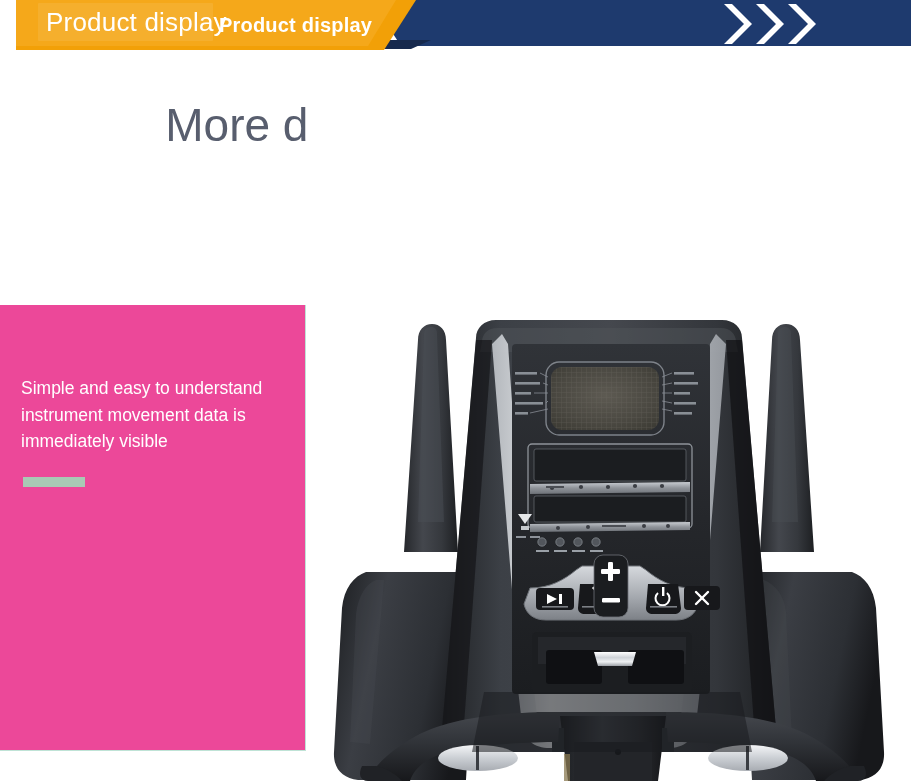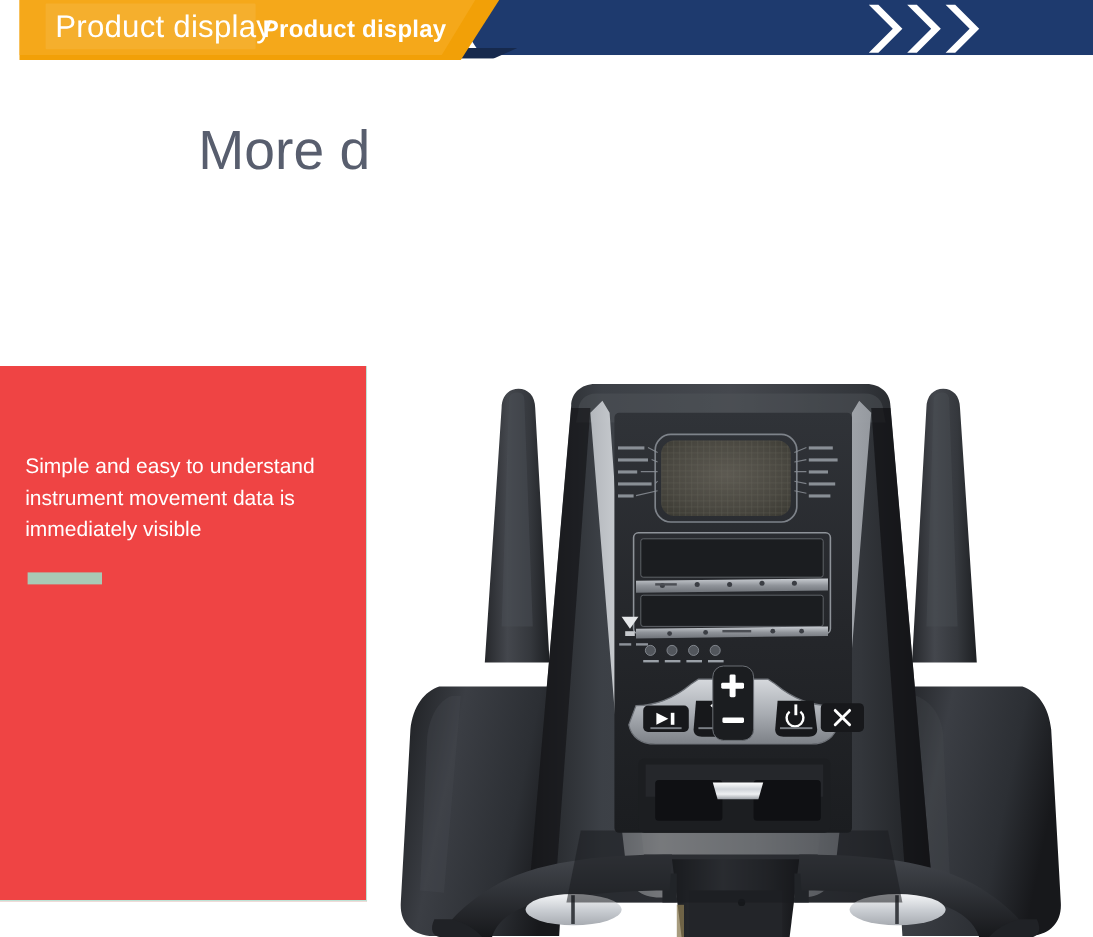--- a/index.html
+++ b/index.html
@@ -98,21 +98,21 @@
     font-weight: 400;
     letter-spacing: 0px;
   }
 
   
   #green-panel {
     position: absolute;
     left: 0; top: 305px;
     width: 306px;
     height: 446px;
-    background: #ef4444;
+    background: #ec4899;
     box-sizing: border-box;
     border-right: 1px solid #bfe3d6;
     border-bottom: 1px solid #bfe3d6;
   }
   .panel-headline {
     position: absolute;
     left: 21px; top: 70px;
     width: 272px;
     font-size: 17.5px;
     color: #ffffff;

